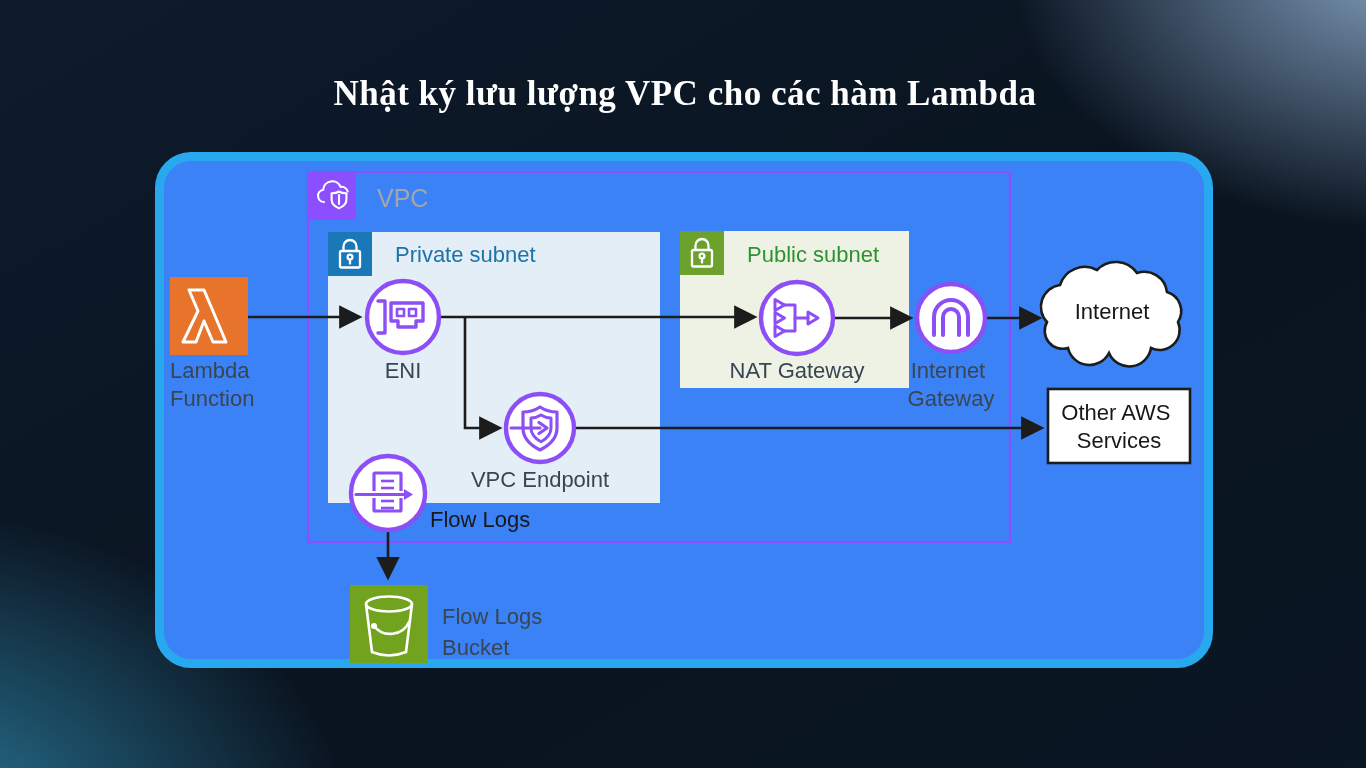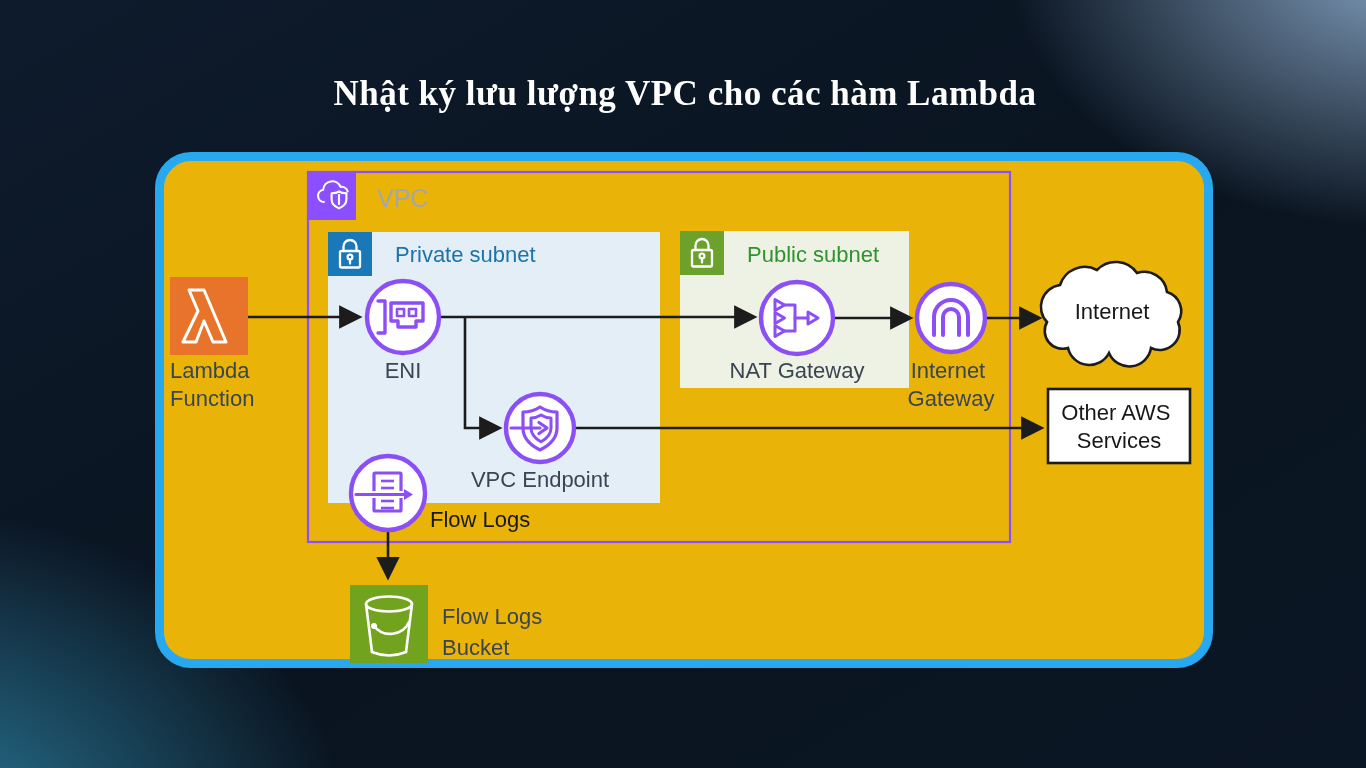--- a/index.html
+++ b/index.html
@@ -13,21 +13,21 @@
   }
   .title{
     position:absolute;top:72px;left:0;width:100%;margin:2px;
     text-align:center;color:#ffffff;
     font-family:"Liberation Serif","DejaVu Serif",serif;
     font-weight:700;font-size:35px;letter-spacing:.5px;
   }
   .panel{
     position:absolute;left:155px;top:152px;width:1058px;height:516px;
     box-sizing:border-box;border:9px solid #28a9ef;border-radius:36px;
-    background:#eab308;
+    background:#3b82f6;
   }
   .panel svg{position:absolute;left:-9px;top:-9px;}
   svg text{font-family:"Liberation Sans",sans-serif;}
   .lbl{fill:#3a4553;font-size:22px;}
   .lbl-black{fill:#181818;font-size:22px;}
   .sub-lbl{font-size:22px;}
 </style>
 </head>
 <body>
 

